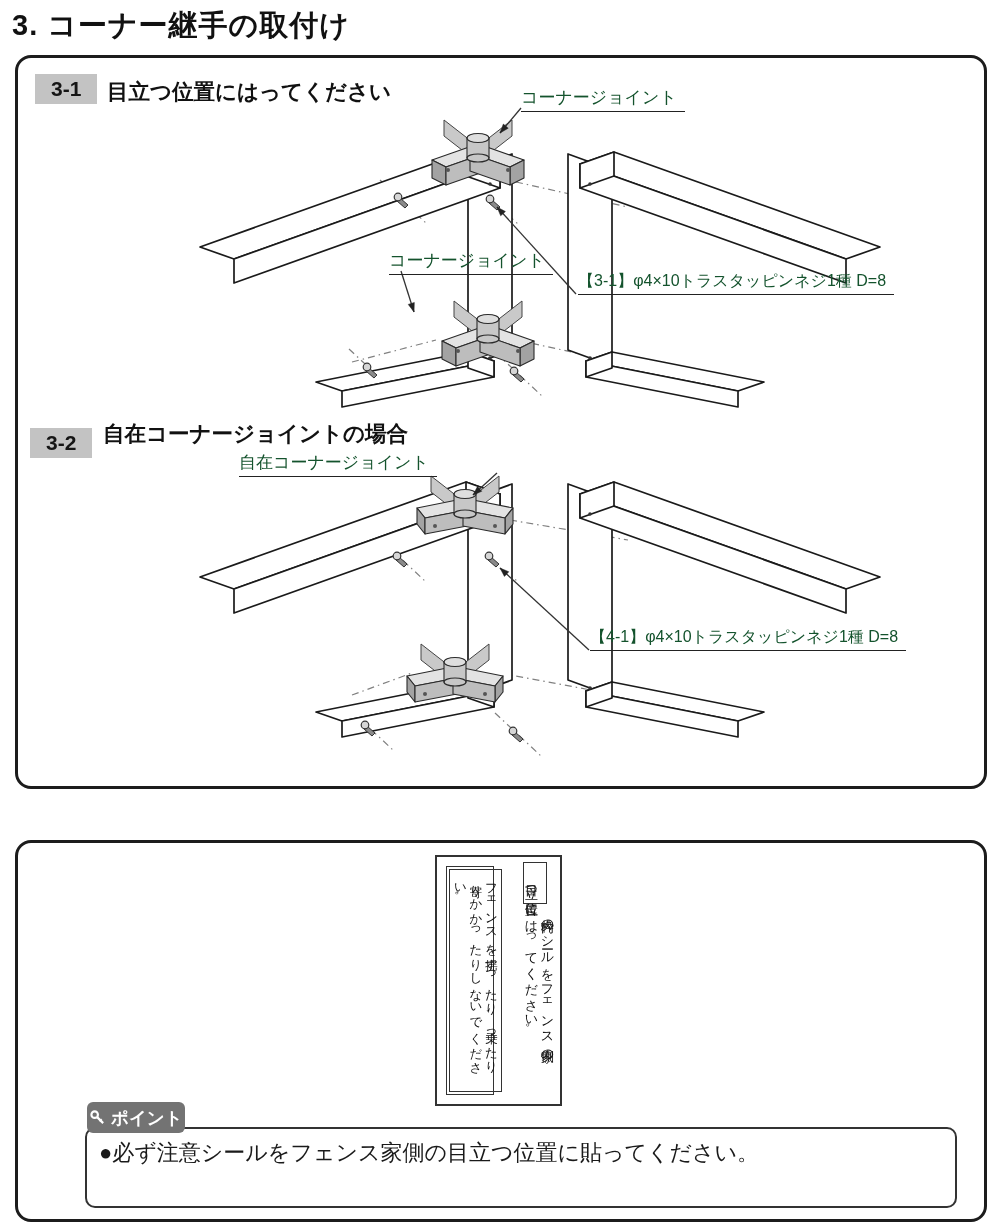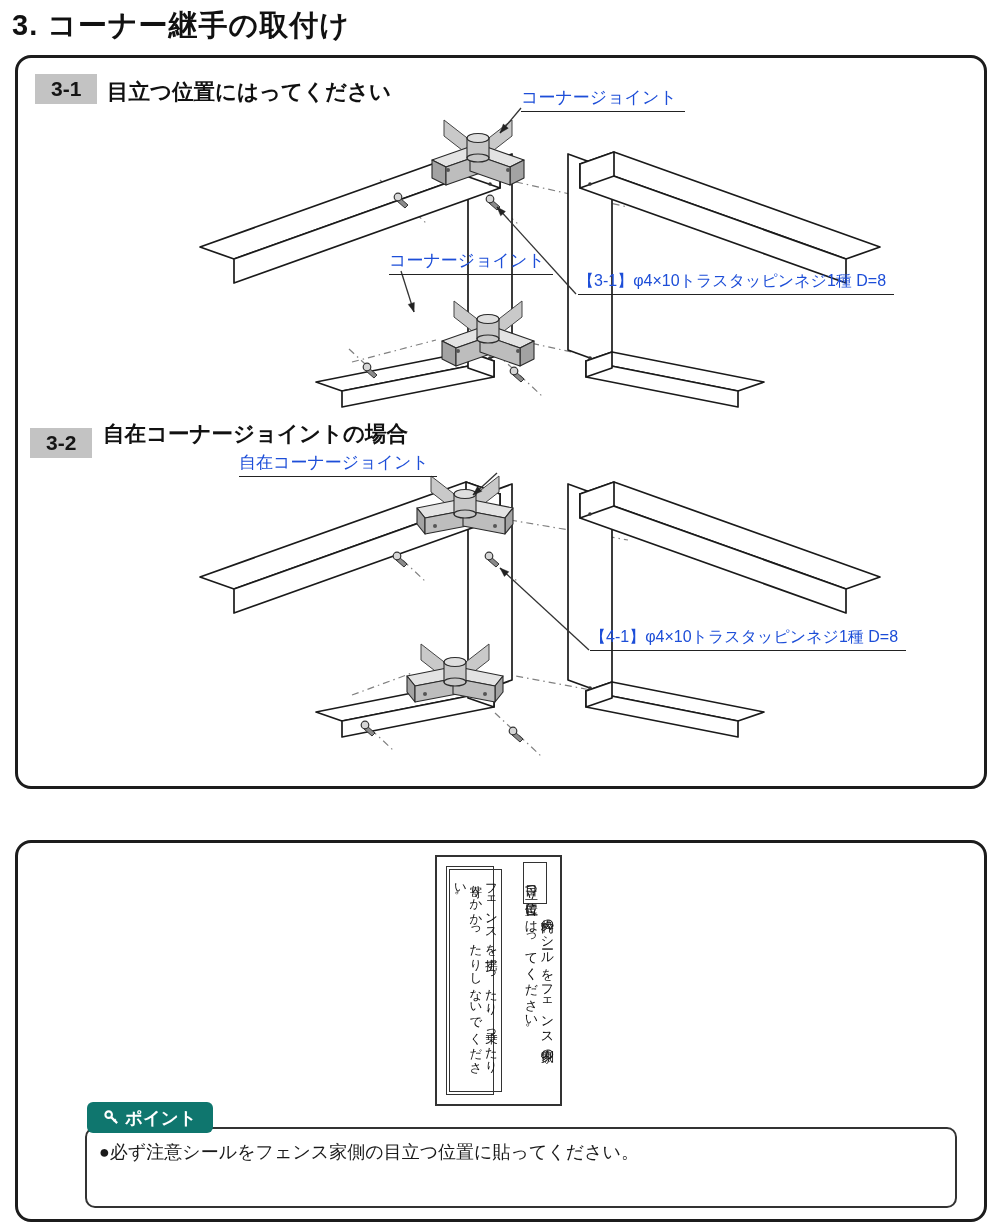--- a/index.html
+++ b/index.html
@@ -6,43 +6,43 @@
   #page{position:relative;width:1000px;height:1230px;background:#ffffff;
         font-family:"Liberation Sans", sans-serif;color:#111;overflow:hidden;}
   .h-main{position:absolute;left:12px;font-size:29px;font-weight:bold;letter-spacing:1px;white-space:nowrap;}
   .bigbox{position:absolute;left:15px;width:966px;border:3px solid #1c1c1c;border-radius:16px;background:#fff;}
   #box1{top:55px;height:728px;}
   #box2{top:840px;height:376px;}
   .chip{position:absolute;background:#c3c3c3;color:#151515;font-weight:bold;font-size:21px;
         padding:2px 16px;line-height:26px;}
   .sec-title{position:absolute;font-size:21.5px;font-weight:bold;white-space:nowrap;}
   .diagram-svg{position:absolute;z-index:1;}
-  .dlabel{position:absolute;z-index:3;font-size:17px;color:#1d4ed8;white-space:nowrap;
+  .dlabel{position:absolute;z-index:3;font-size:17px;color:#14532d;white-space:nowrap;
           border-bottom:1.6px solid #222;padding:0 8px 2px 0;background:transparent;}
   .dlabel.small{font-size:16px;}
   
   .sticker{position:absolute;left:435px;top:855px;width:123px;height:247px;border:2px solid #333;
            background:#fff;z-index:2;}
   .sticker-swatch{position:absolute;top:5px;right:13px;width:22px;height:40px;border:1.5px solid #333;}
   .sticker-note{position:absolute;top:6px;bottom:6px;right:5px;writing-mode:vertical-rl;
                 font-family:"Liberation Serif", serif;font-size:13px;line-height:16px;letter-spacing:1px;}
   .sticker-note .colA{padding-top:46px;}
   .sticker-note .colB{padding-top:12px;}
   .sticker-inner{position:absolute;left:9px;top:9px;bottom:9px;width:48px;border:1.5px solid #333;
                  padding:2px;box-sizing:border-box;}
   .sticker-inner2{border:1px solid #333;height:100%;box-sizing:border-box;writing-mode:vertical-rl;
                   font-family:"Liberation Serif", serif;font-size:12.5px;line-height:15.5px;
                   letter-spacing:0.5px;padding:5px 2px;}
   
   .point-box{position:absolute;left:85px;top:1127px;width:868px;height:77px;border:2px solid #333;
              border-radius:10px;background:#fff;}
-  .point-badge{position:absolute;left:87px;top:1102px;height:31px;background:#0f766e;border-radius:6px;
-               color:#fff;display:flex;align-items:center;gap:5px;padding:0 16px;font-size:17.5px;
+  .point-badge{position:absolute;left:87px;top:1102px;height:31px;background:#737373;border-radius:6px;
+               color:#fff;display:flex;align-items:center;gap:5px;padding:0 2px;font-size:17.5px;
                font-weight:bold;z-index:4;}
-  .point-lines{position:absolute;left:99px;top:1137px;font-size:18px;line-height:31px;color:#1a1a1a;
+  .point-lines{position:absolute;left:99px;top:1137px;font-size:22px;line-height:31px;color:#1a1a1a;
                white-space:nowrap;z-index:3;}
 </style>
 </head>
 <body>
 
 <div id="page">
 
   <div class="h-main" style="top:6px;">3. コーナー継手の取付け</div>
 
   <div class="bigbox" id="box1"></div>

